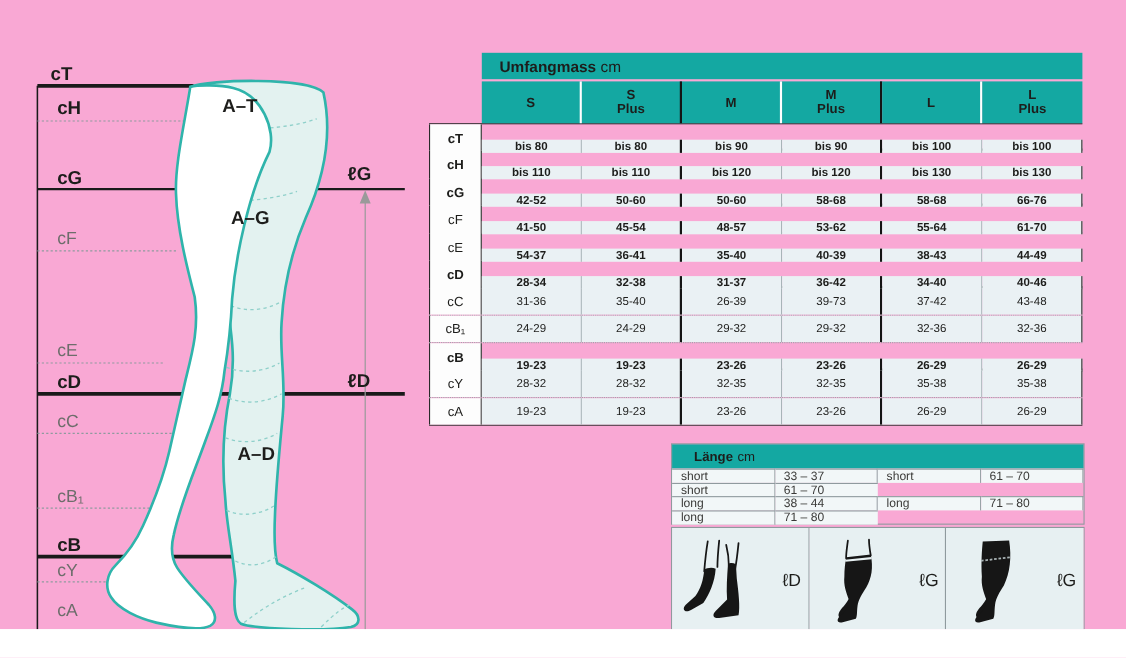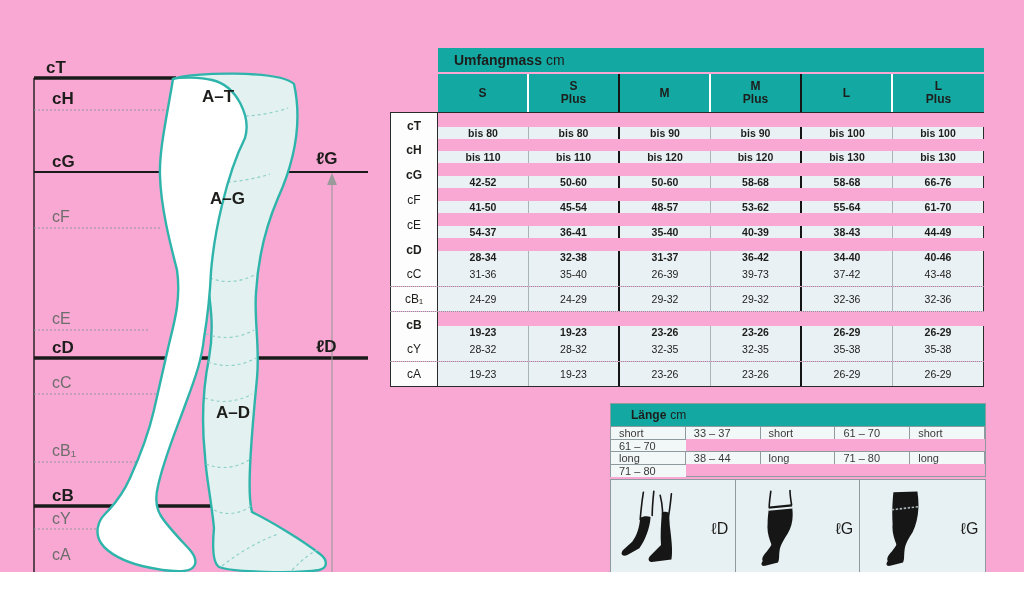--- a/index.html
+++ b/index.html
@@ -43,21 +43,21 @@
              font-size:10.5px;box-sizing:border-box;border-right:1px solid #a8b4b8;}
   .st-row .v.b{font-weight:bold;margin-top:14px;}
   .st-row .v.thickr{border-right:2.5px solid #141414;}
   .st-row .v.end{border-right:1.5px solid #2a2a2a;}
 
   
   .length-table{position:absolute;left:610px;top:403px;width:376px;border:1px solid #8f9a9e;box-sizing:border-box;}
   .lt-band{height:22px;background:#14a8a2;display:flex;align-items:center;padding-left:20px;font-size:12px;}
   .lt-band .t-bold{font-weight:bold;}
   .lt-band .t-unit{margin-left:4px;}
-  .lt-row{display:grid;grid-template-columns:repeat(5,1fr);height:25px;}
+  .lt-row{display:grid;grid-template-columns:repeat(4,1fr);height:25px;}
   .lt-cell{background:#f2f7f8;border-top:1px solid #8f9a9e;border-right:1px solid #8f9a9e;
            display:flex;align-items:center;padding-left:8px;font-size:11px;color:#3a3a38;box-sizing:border-box;}
   .lt-cell.last{border-right:none;}
 
   
   .figure-box{position:absolute;left:610px;top:479px;width:376px;height:99px;border:1px solid #8f9a9e;
               box-sizing:border-box;display:grid;grid-template-columns:repeat(3,1fr);}
   .fig-cell{background:#e7f0f2;border-right:1px solid #8f9a9e;display:flex;align-items:center;
             justify-content:center;gap:14px;box-sizing:border-box;}
   .fig-cell.last{border-right:none;}

